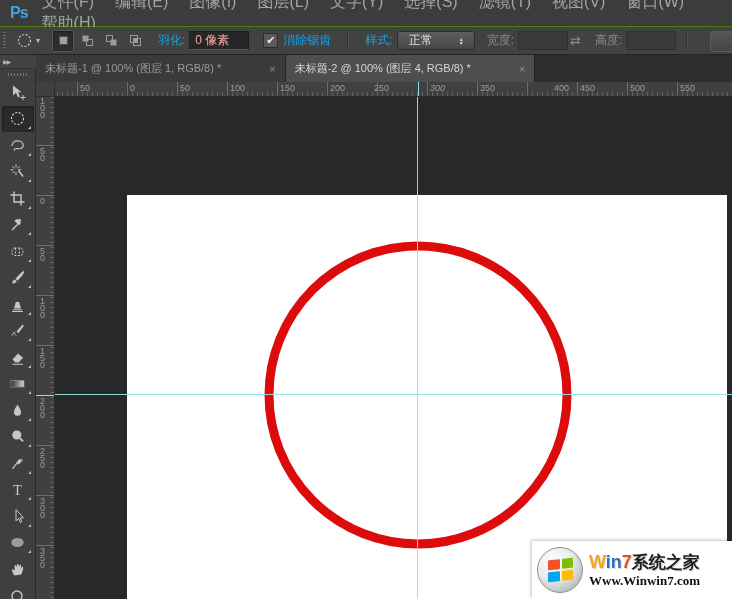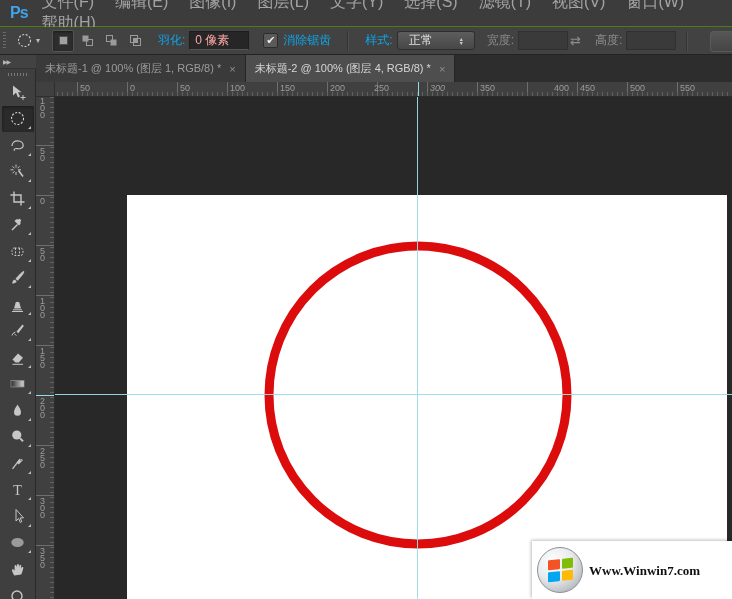--- a/index.html
+++ b/index.html
@@ -36,21 +36,21 @@
   .updown{display:flex;flex-direction:column;font-size:6px;line-height:4px;color:#cfcfcf;}
   .swap-icon{color:#8d8d8d;font-size:13px;margin:0 2px;}
   .partial-btn{position:absolute;right:-8px;top:4px;width:28px;height:19px;border:1px solid #5a5a5a;
                border-radius:3px;background:linear-gradient(#575757,#454545);}
   
   #toolbar-header{position:absolute;left:0;top:55px;width:36px;height:14px;background:#424242;
                   color:#b5b5b5;font-size:9px;line-height:13px;padding-left:3px;box-sizing:border-box;
                   border-bottom:1px solid #333;}
   #tab-bar{position:absolute;left:36px;top:55px;width:696px;height:27px;background:#2d2d2d;display:flex;}
   .tab{display:flex;align-items:center;padding:0 9px;font-size:11px;white-space:nowrap;
-       border-right:1px solid #242424;cursor:default;}
+       border-right:1px solid #242424;cursor:default;gap:40px;}
   .tab.inactive{background:#3a3a3a;color:#9b9b9b;}
   .tab.active{background:#4e4e4e;color:#d6d6d6;}
   .tab-close{margin-left:8px;font-size:11px;color:#8f8f8f;}
   
   #toolbar{position:absolute;left:0;top:69px;width:36px;height:530px;background:#3f3f3f;
            border-right:1px solid #2a2a2a;box-sizing:border-box;overflow:hidden;}
   .tool-grip{width:20px;height:3px;margin:4px auto 3px auto;
              background:repeating-linear-gradient(to right,#787878 0 1px,transparent 1px 3px);}
   .tool{position:relative;width:32px;height:26.5px;margin:0 auto;display:flex;
         align-items:center;justify-content:center;border-radius:2px;}
@@ -400,17 +400,20 @@
   <div id="watermark">
     <div id="wm-logo">
       <div id="wm-flag">
         <i id="wm-f-red" style="background: rgb(243, 83, 37);"></i>
           <i id="wm-f-green" style="background: rgb(129, 188, 6);"></i>
           <i id="wm-f-blue" style="background: rgb(5, 166, 240);"></i>
           <i id="wm-f-yellow" style="background: rgb(255, 186, 8);"></i>
       </div>
     </div>
     <div id="wm-text">
+      <div class="wm-line1">
+        <span class="wm-w">W</span><span class="wm-in">in</span><span class="wm-7">7</span><span class="wm-cn">系统之家</span>
+      </div>
       <div class="wm-line2">Www.Winwin7.com</div>
     </div>
   </div>
 
 </div>
 
 </body></html>

